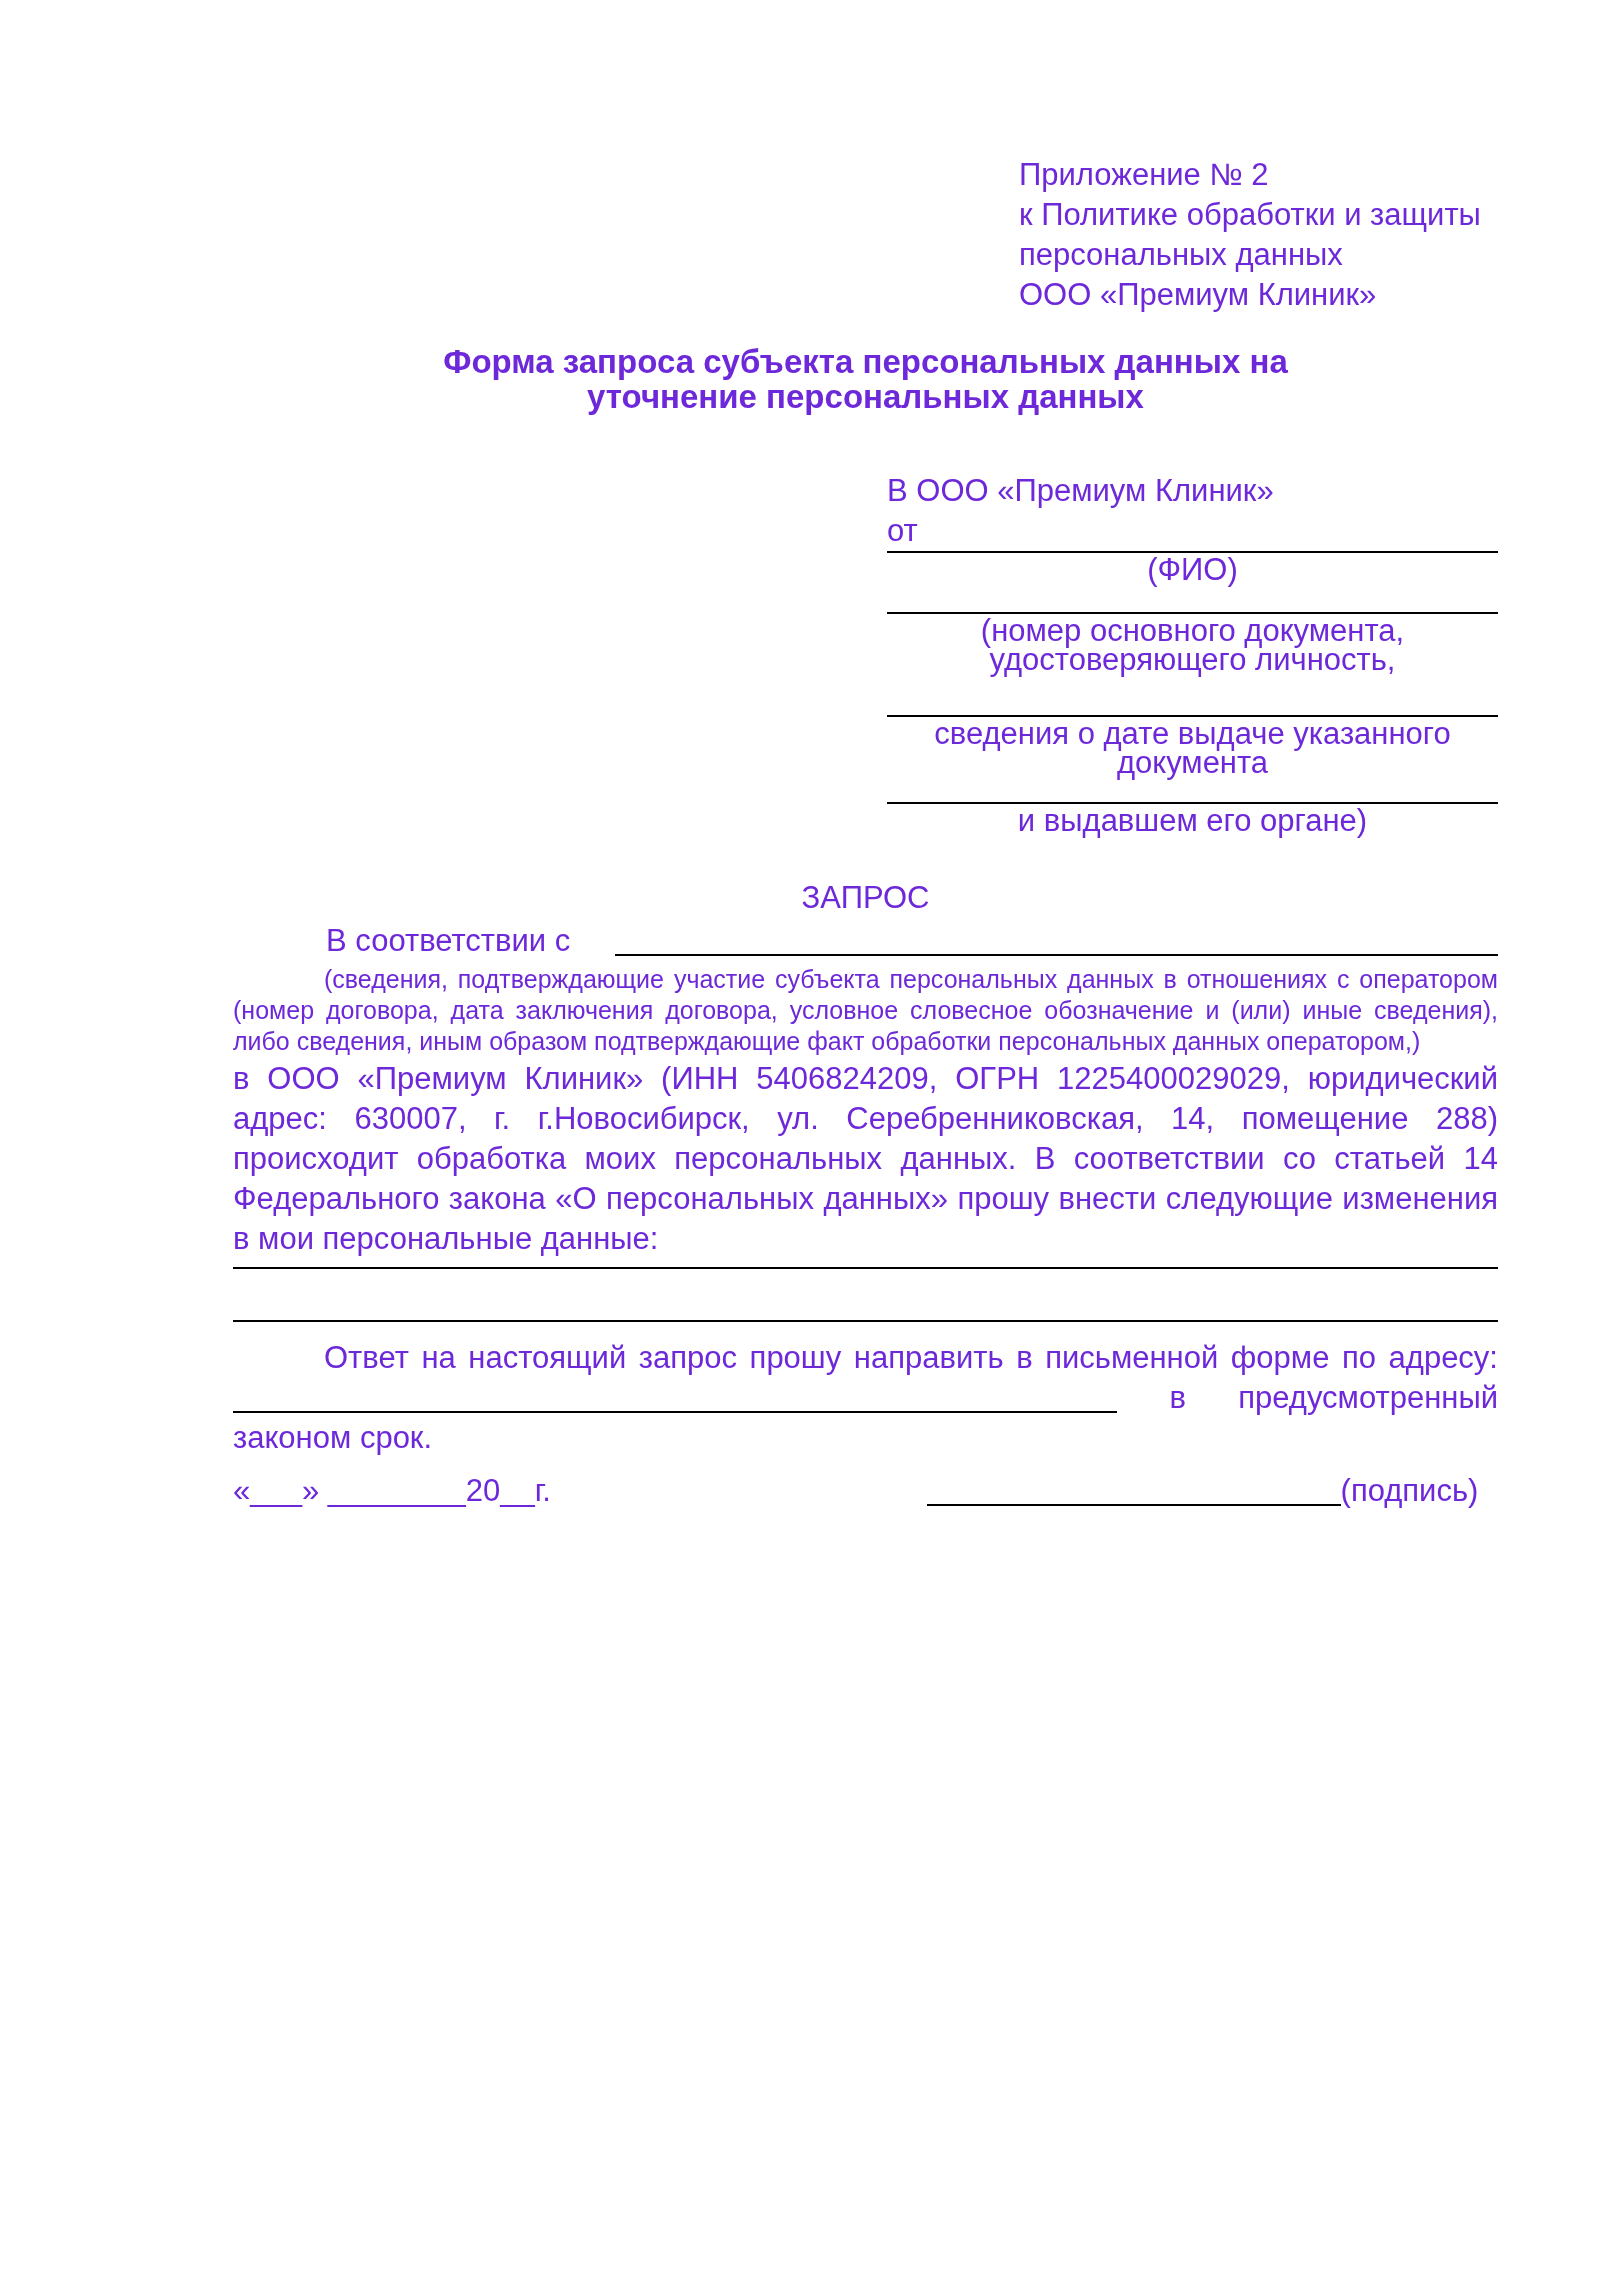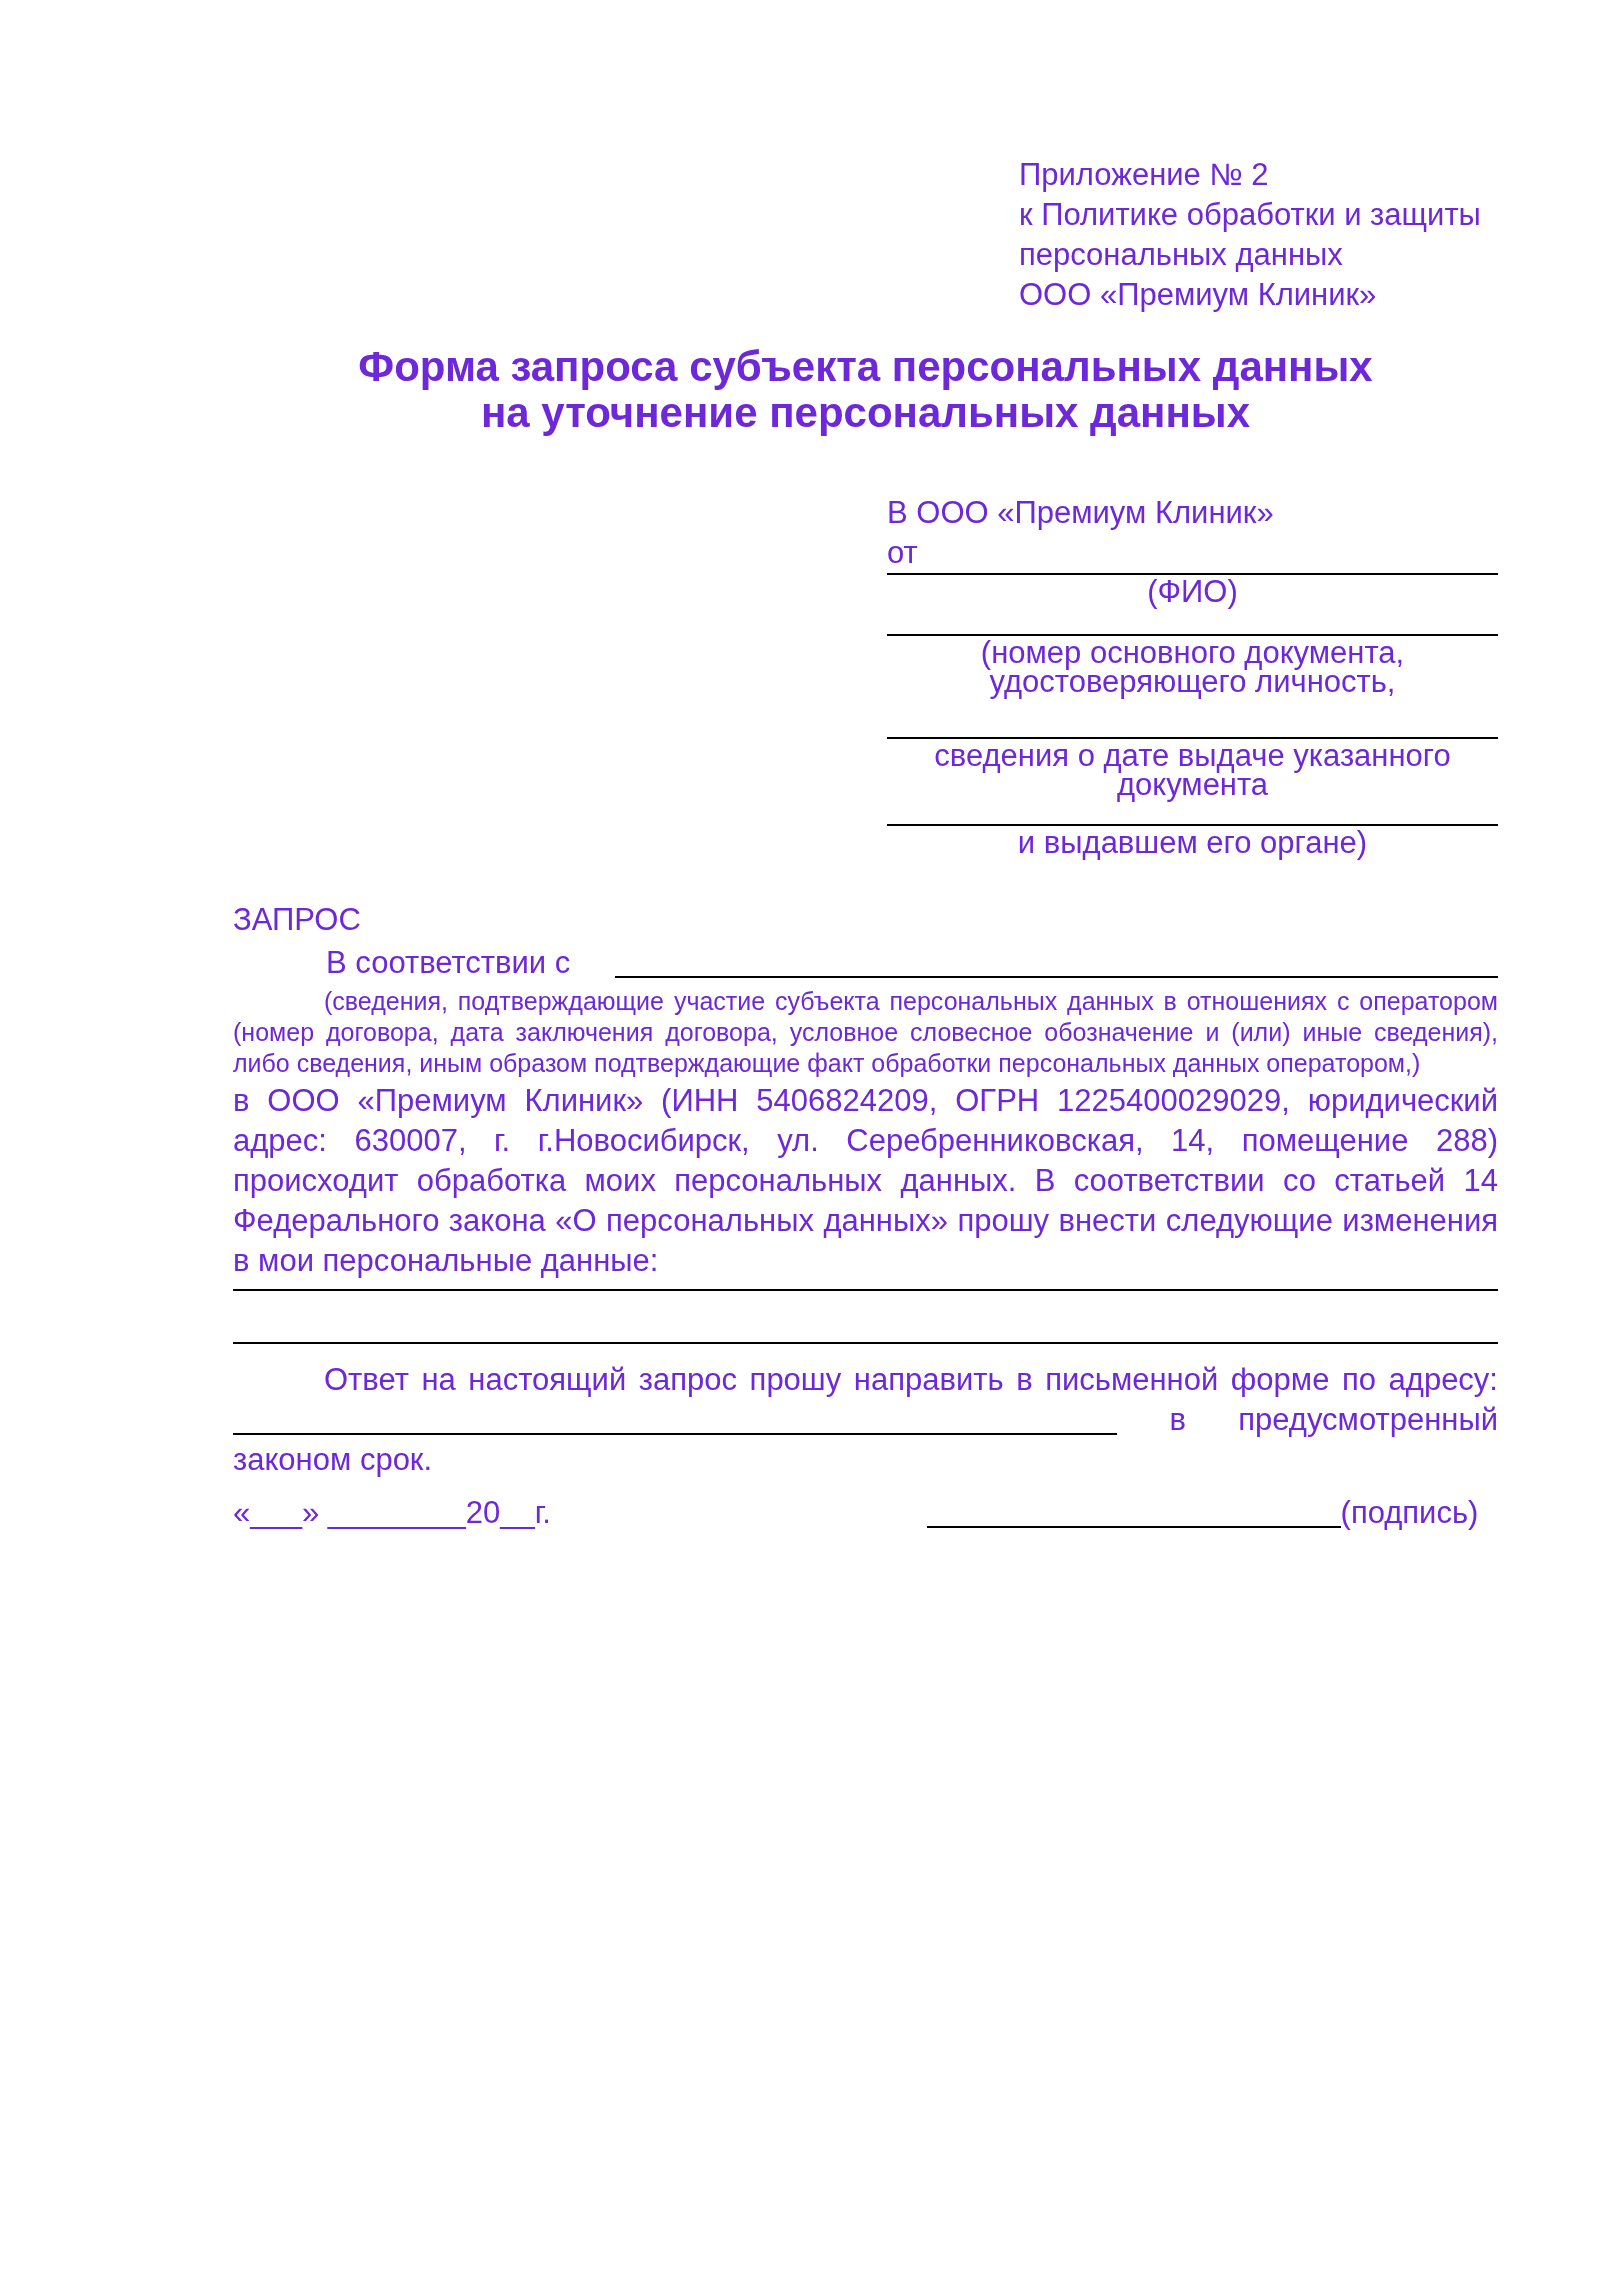--- a/index.html
+++ b/index.html
@@ -8,30 +8,30 @@
     width:1621px;height:2294px;
     background:#ffffff;color:#6d28d9;
     font-family:Liberation Sans, sans-serif;
     font-size:31px;line-height:40px;
     box-sizing:border-box;
     padding:155px 123px 0 233px;
     overflow:hidden;
   }
   .appendix{margin-left:786px;}
   .doc-title{
-    font-weight:bold;font-size:42px;line-height:46px;
+    font-weight:bold;font-size:33px;line-height:35px;
     text-align:center;max-width:1019px;margin:29px auto 0;
   }
   .addr{margin-left:654px;margin-top:57px;}
   .rule{border-bottom:2.9px solid #000;height:0;}
   .addr-caption{font-size:31px;line-height:29px;text-align:center;margin-top:2px;}
   .cap-1{margin-bottom:28px;}
   .cap-2{margin-bottom:41px;}
   .cap-3{margin-bottom:24.5px;}
-  .request-heading{text-align:left;margin-top:43px;}
+  .request-heading{text-align:center;margin-top:43px;}
   .lead{display:flex;margin-top:3.9px;gap:35px;}
   .lead-text{padding-left:93px;white-space:nowrap;}
   .fill{flex:1;height:33px;border-bottom:2.9px solid #000;margin-left:9.8px;}
   .footnote{
     font-size:25px;line-height:31px;text-align:justify;
     text-indent:91px;margin-top:2.9px;
   }
   .body-par{text-align:justify;margin-top:2px;}
   .rule-a{margin-top:7.8px;}
   .rule-b{margin-top:51px;}

